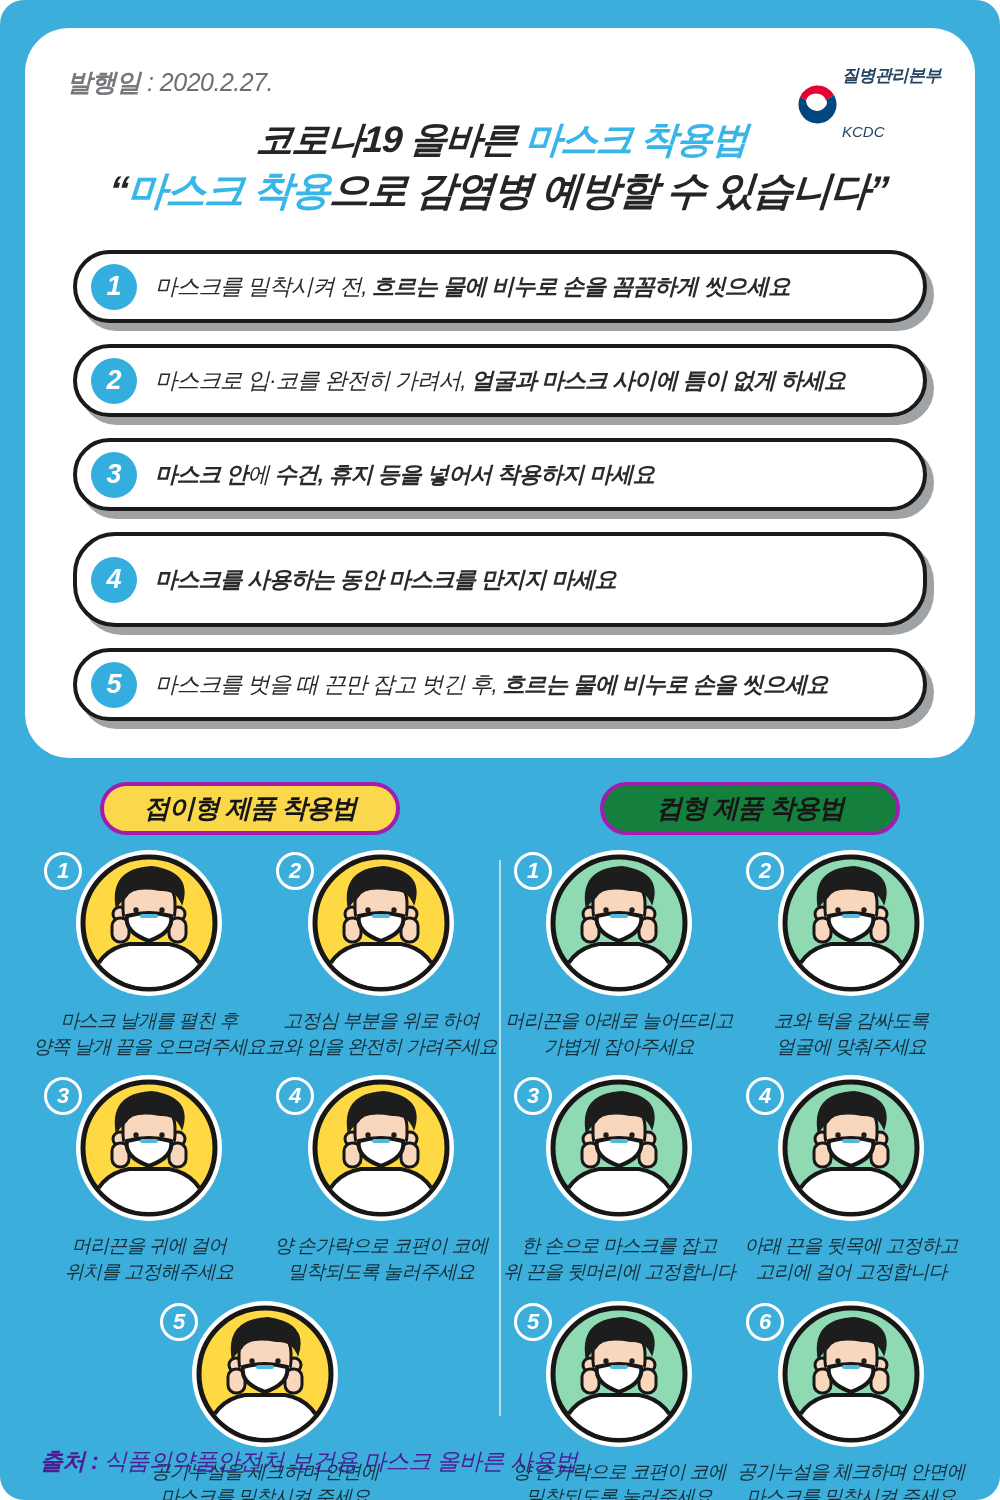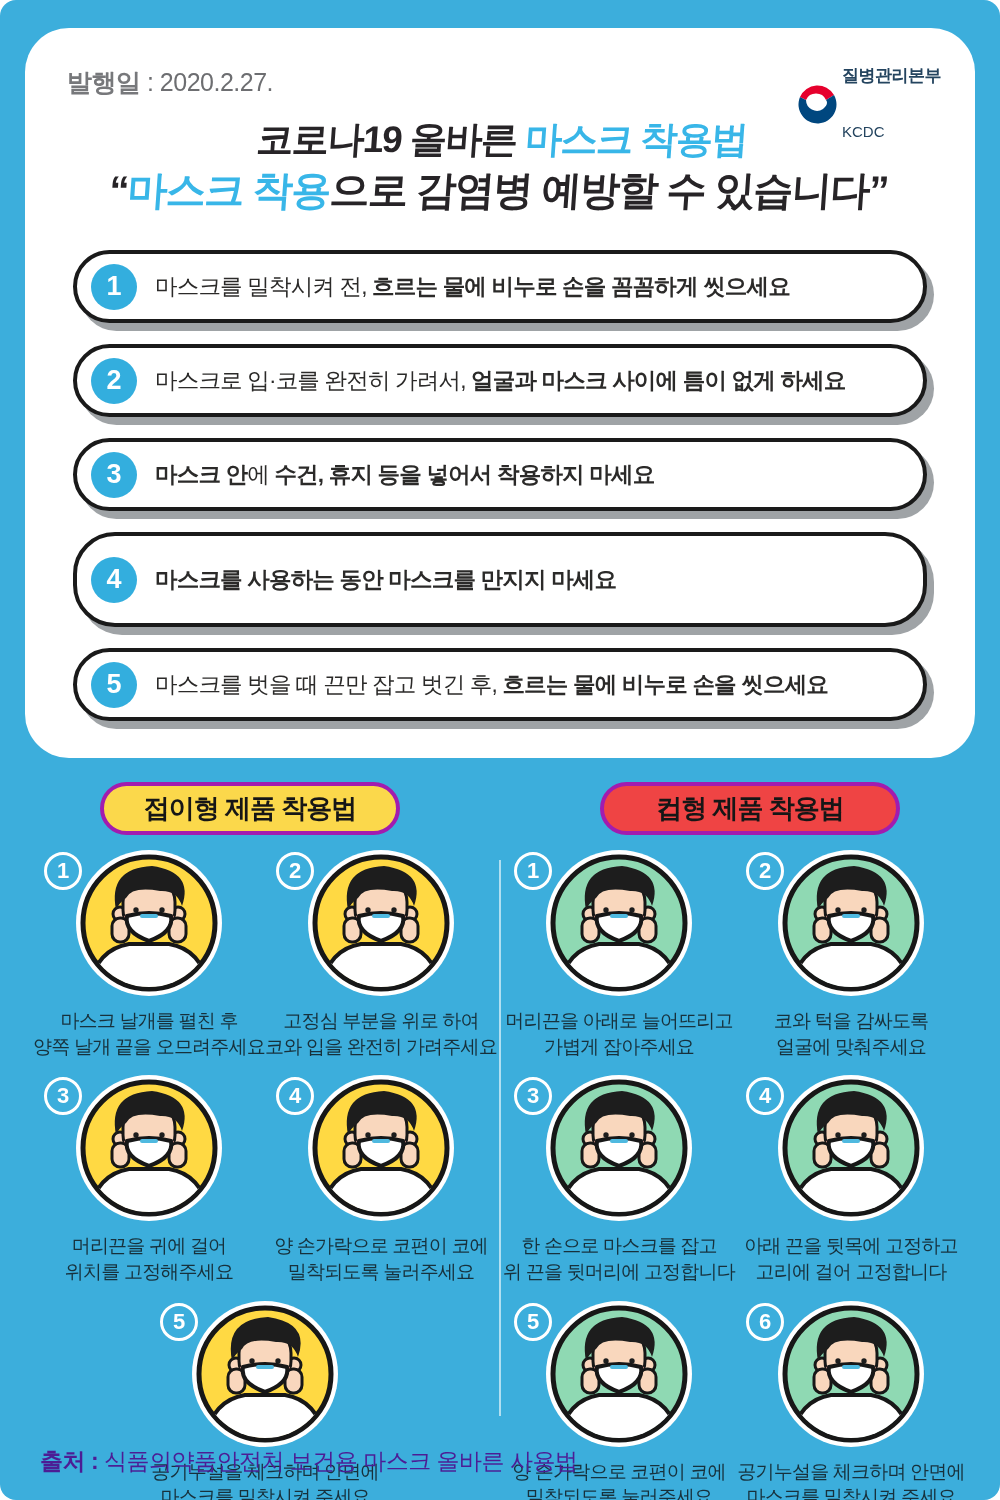--- a/index.html
+++ b/index.html
@@ -3,21 +3,21 @@
 <meta charset="utf-8">
 <style>
   * { margin:0; padding:0; box-sizing:border-box; }
   body {
     background:#ffffff;
     font-family:"Liberation Sans","DejaVu Sans",sans-serif;
     width:1000px; height:1500px;
   }
   .poster {
     position:relative; width:1000px; height:1500px;
-    background:#3CAEDC; border-radius:16px; overflow:hidden;
+    background:#3CAEDC; border-radius:24px; overflow:hidden;font-style:italic;
   }
   
   .card {
     position:absolute; left:25px; top:28px; width:950px; height:730px;
     background:#ffffff; border-radius:44px;
   }
   .pubdate {
     position:absolute; left:42px; top:38px;
     font-size:25px; color:#6d6e71; letter-spacing:-0.5px;
   }
@@ -64,21 +64,21 @@
   }
   .pill-sub:empty { display:none; }
   
   .sec-header {
     position:absolute; top:782px; width:300px; height:53px;
     border:4px solid #a21caf; border-radius:28px;
     display:flex; align-items:center; justify-content:center;
     font-size:26px; font-weight:800; color:#161616; letter-spacing:-1px;
   }
   .sec-header.fold { left:100px; background:#FBD84B; }
-  .sec-header.cup  { left:600px; background:#ef4444; }
+  .sec-header.cup  { left:600px; background:#15803d; }
   
   .section-col { position:absolute; top:848px; width:450px; }
   .section-col.left { left:40px; }
   .section-col.right { left:510px; }
   .step-row { display:flex; justify-content:space-between; margin-bottom:14px; }
   .step-row.single { justify-content:center; }
   .step-cell { position:relative; width:218px; display:flex; flex-direction:column; align-items:center; }
   .step-badge {
     position:absolute; left:4px; top:4px; width:38px; height:38px;
     border:3px solid #ffffff; border-radius:50%;

